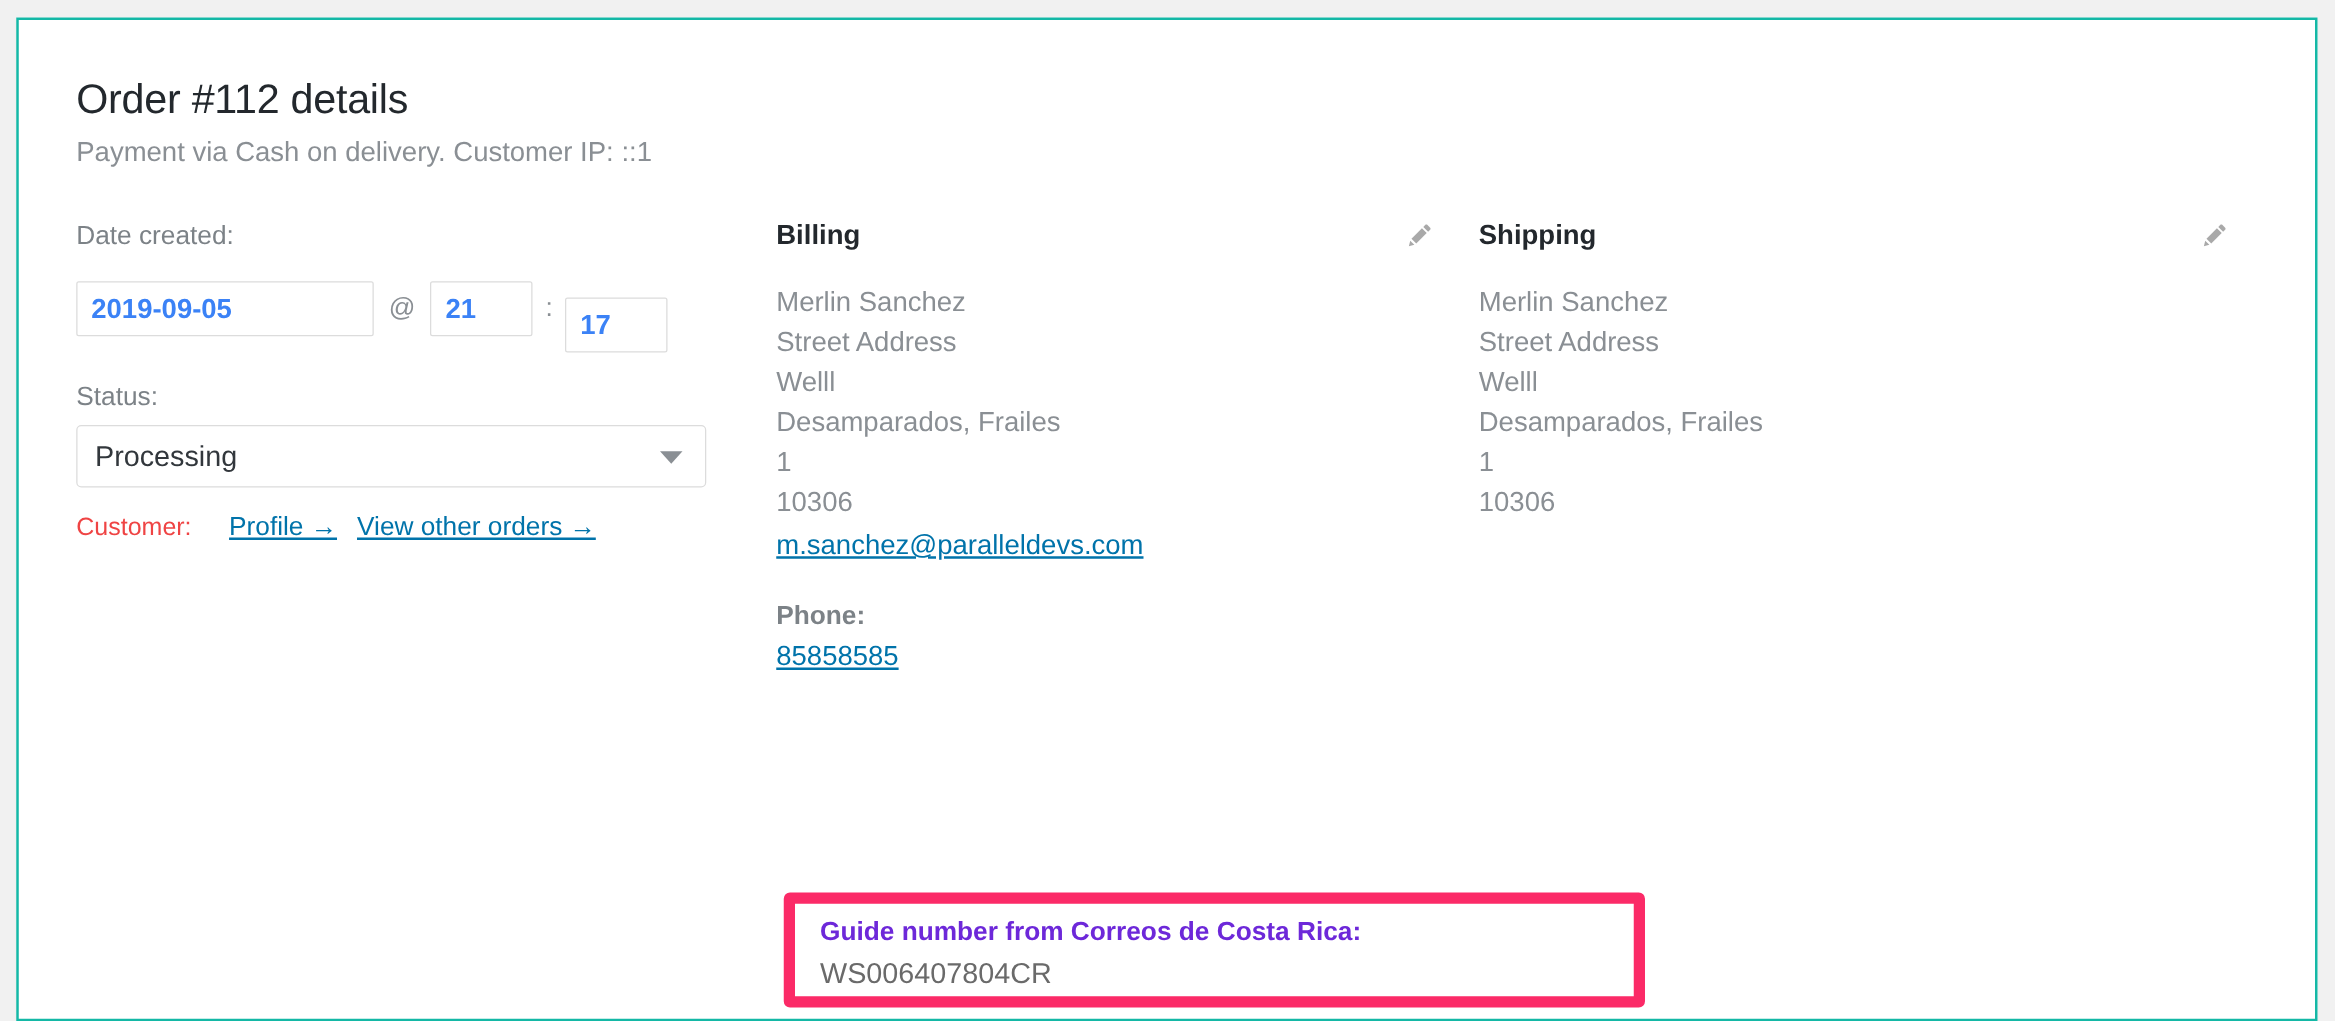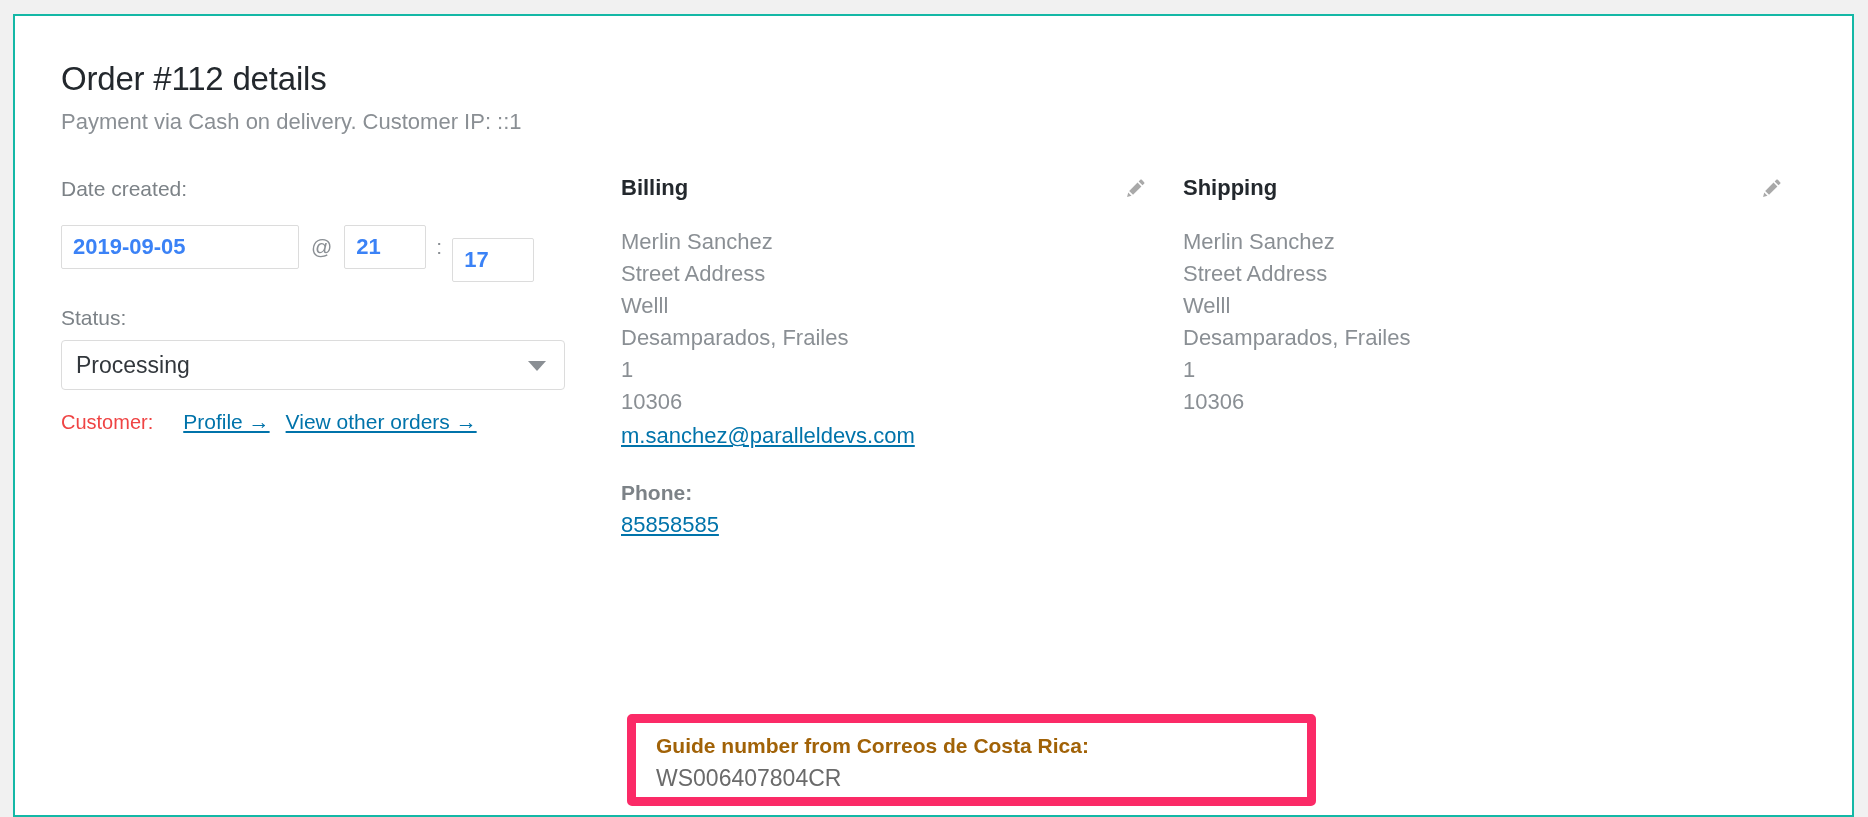--- a/index.html
+++ b/index.html
@@ -198,21 +198,21 @@
     height: 92px;
     border: 9px solid #fb2a67;
     border-radius: 5px;
     background: #ffffff;
     box-sizing: border-box;
     padding: 8px 16px 0 20px;
   }
   .guide-title {
     font-size: 21px;
     font-weight: bold;
-    color: #a16207;
+    color: #6d28d9;
     line-height: 1.4;
   }
   .guide-value {
     font-size: 23px;
     color: #6a6a6a;
     padding-right: 50px;
     margin-top: 4px;
     line-height: 1.3;
   }
 </style>

